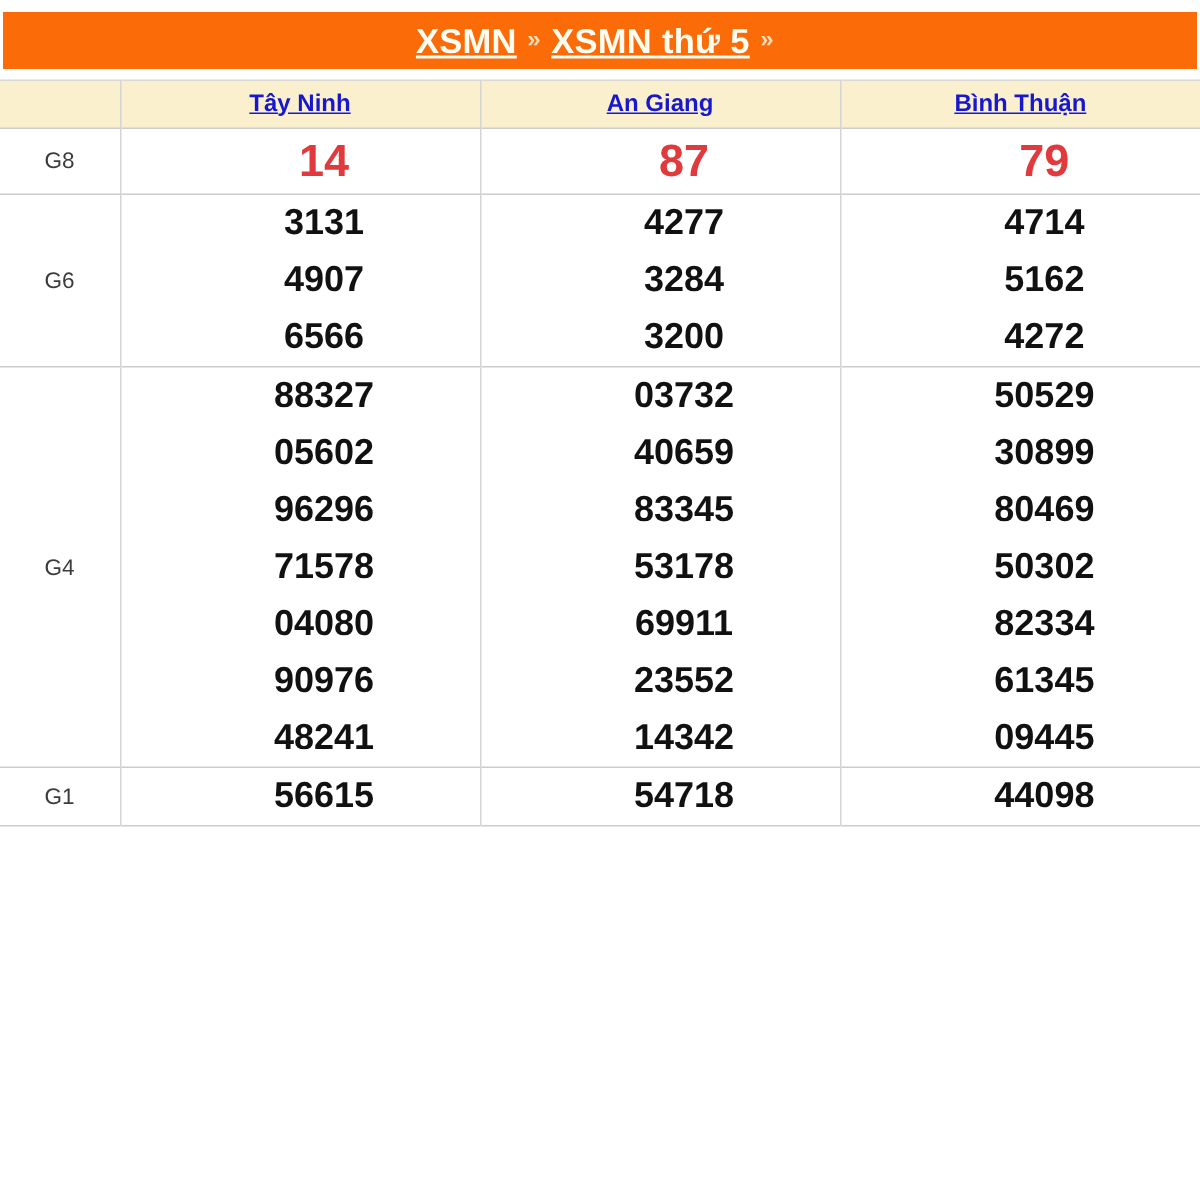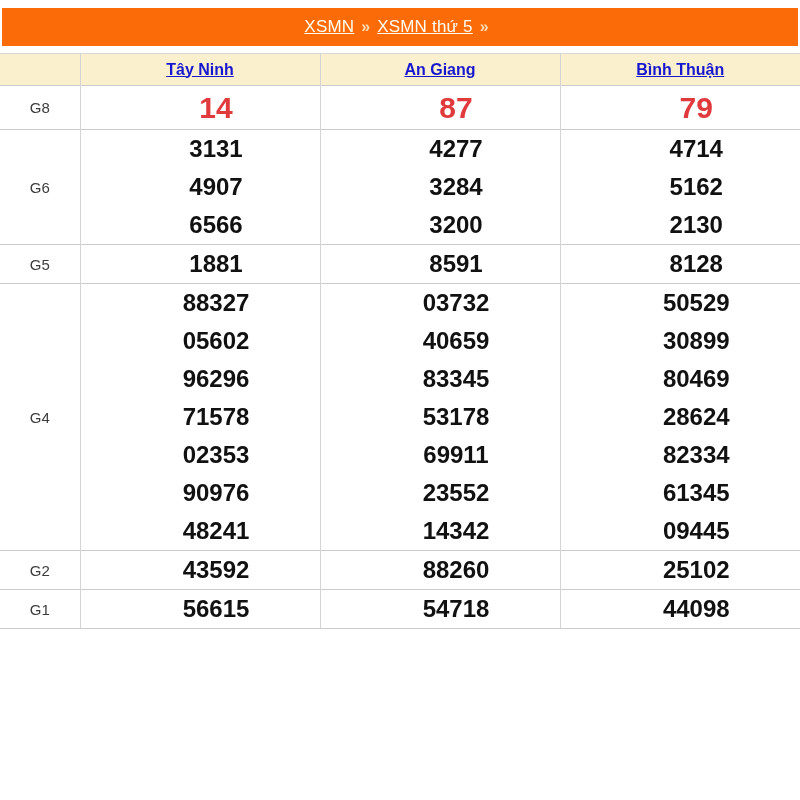--- a/index.html
+++ b/index.html
@@ -8,21 +8,21 @@
 
   
   .topbar {
     margin:8px 2px 7px 2px;
     height:38px;
     background:var(--orange,#fb6c09);
     display:flex; align-items:center; justify-content:center;
   }
   .topbar a {
     color:#fffdf2; text-decoration:underline;
-    font-size:17px; font-weight:400; letter-spacing:.2px;
+    font-size:23px; font-weight:700; letter-spacing:.2px;
   }
   .crumb-sep { color:#ffddb5; font-size:16px; margin:0 7px; font-weight:700; }
 
   
   table.results {
     width:800px; border-collapse:collapse; table-layout:fixed;
     border-top:1px solid #d8d8d8;
   }
   table.results col.c-label { width:80px; }
   table.results col.c-prov  { width:240px; }
@@ -99,75 +99,51 @@
           <div class="num-line">6566</div>
         </td>
         <td class="val">
           <div class="num-line">4277</div>
           <div class="num-line">3284</div>
           <div class="num-line">3200</div>
         </td>
         <td class="val">
           <div class="num-line">4714</div>
           <div class="num-line">5162</div>
-          <div class="num-line">2130</div>
-        </td>
-      </tr>
-      <tr class="style-black lines-1">
-        <td class="prize-label">G5</td>
-        <td class="val">
-          <div class="num-line">1881</div>
-        </td>
-        <td class="val">
-          <div class="num-line">8591</div>
-        </td>
-        <td class="val">
-          <div class="num-line">8128</div>
+          <div class="num-line">4272</div>
         </td>
       </tr>
       <tr class="style-black lines-7">
         <td class="prize-label">G4</td>
         <td class="val">
           <div class="num-line">88327</div>
           <div class="num-line">05602</div>
           <div class="num-line">96296</div>
           <div class="num-line">71578</div>
-          <div class="num-line">02353</div>
+          <div class="num-line">04080</div>
           <div class="num-line">90976</div>
           <div class="num-line">48241</div>
         </td>
         <td class="val">
           <div class="num-line">03732</div>
           <div class="num-line">40659</div>
           <div class="num-line">83345</div>
           <div class="num-line">53178</div>
           <div class="num-line">69911</div>
           <div class="num-line">23552</div>
           <div class="num-line">14342</div>
         </td>
         <td class="val">
           <div class="num-line">50529</div>
           <div class="num-line">30899</div>
           <div class="num-line">80469</div>
-          <div class="num-line">28624</div>
+          <div class="num-line">50302</div>
           <div class="num-line">82334</div>
           <div class="num-line">61345</div>
           <div class="num-line">09445</div>
-        </td>
-      </tr>
-      <tr class="style-black lines-1">
-        <td class="prize-label">G2</td>
-        <td class="val">
-          <div class="num-line">43592</div>
-        </td>
-        <td class="val">
-          <div class="num-line">88260</div>
-        </td>
-        <td class="val">
-          <div class="num-line">25102</div>
         </td>
       </tr>
       <tr class="style-black lines-1">
         <td class="prize-label">G1</td>
         <td class="val">
           <div class="num-line">56615</div>
         </td>
         <td class="val">
           <div class="num-line">54718</div>
         </td>

